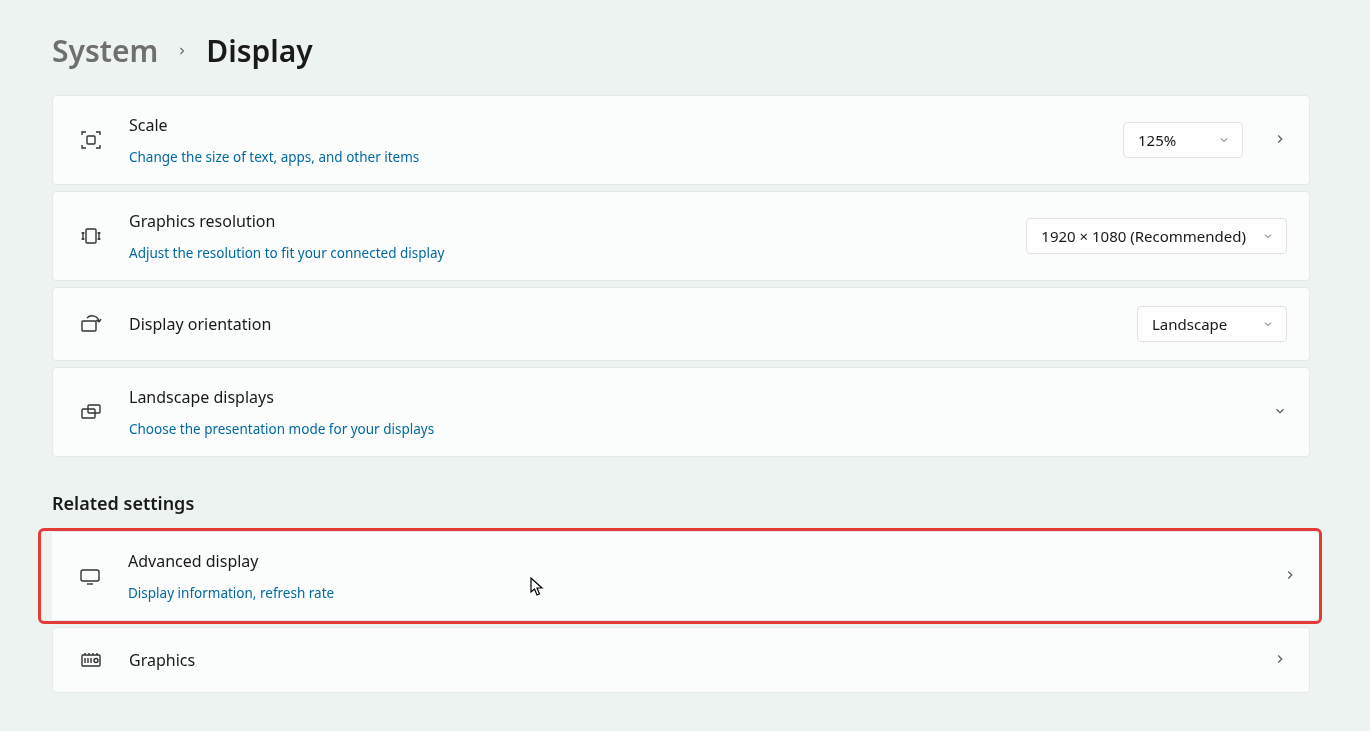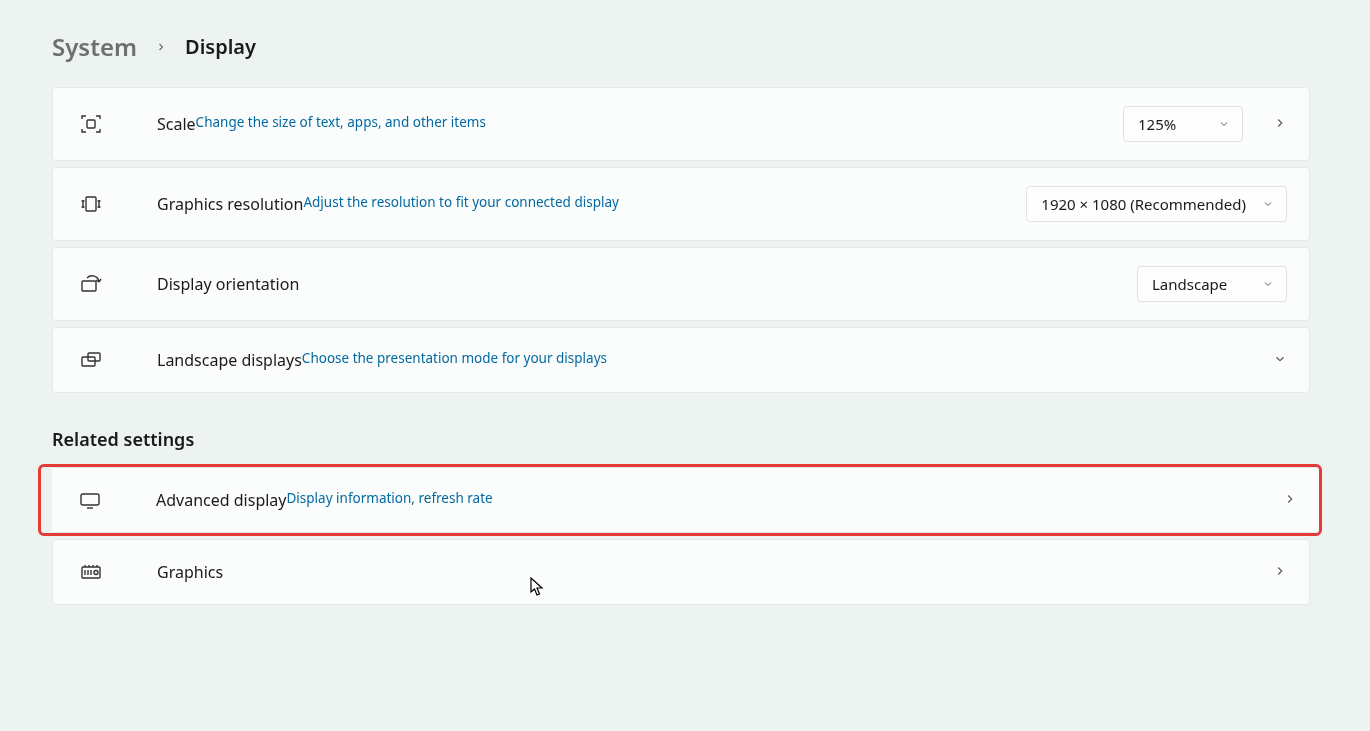--- a/index.html
+++ b/index.html
@@ -10,30 +10,30 @@
     overflow: hidden;
     padding: 30px 60px 0 52px;
   }
   .breadcrumb {
     display: flex;
     align-items: center;
     gap: 18px;
     margin-bottom: 24px;
   }
   .breadcrumb-parent {
-    font-size: 24px;
+    font-size: 30px;
     font-weight: 600;
     color: #6f6f6f;
   }
   .breadcrumb-sep {
     color: #6f6f6f;
     display: inline-flex;
   }
   .breadcrumb-current {
-    font-size: 20px;
+    font-size: 30px;
     font-weight: 600;
     color: #1a1a1a;
   }
   .panel {
     background: #fbfdfc;
     border: 1px solid #e7e9e8;
     border-radius: 4px;
     margin-bottom: 6px;
     display: flex;
     align-items: center;
@@ -45,23 +45,22 @@
     height: 28px;
     display: flex;
     align-items: center;
     justify-content: center;
     color: #323232;
     flex-shrink: 0;
   }
   .panel-text {
     flex: 1;
     display: flex;
-    flex-direction: row;
-    gap: 0;
-    margin-left: 28px;
+    flex-direction: column;
+    gap: 12px;
   }
   .panel-title {
     font-size: 16px;
     color: #1a1a1a;
     font-weight: 400;
   }
   .panel-desc {
     font-size: 13.5px;
     color: #0369a1;
   }

